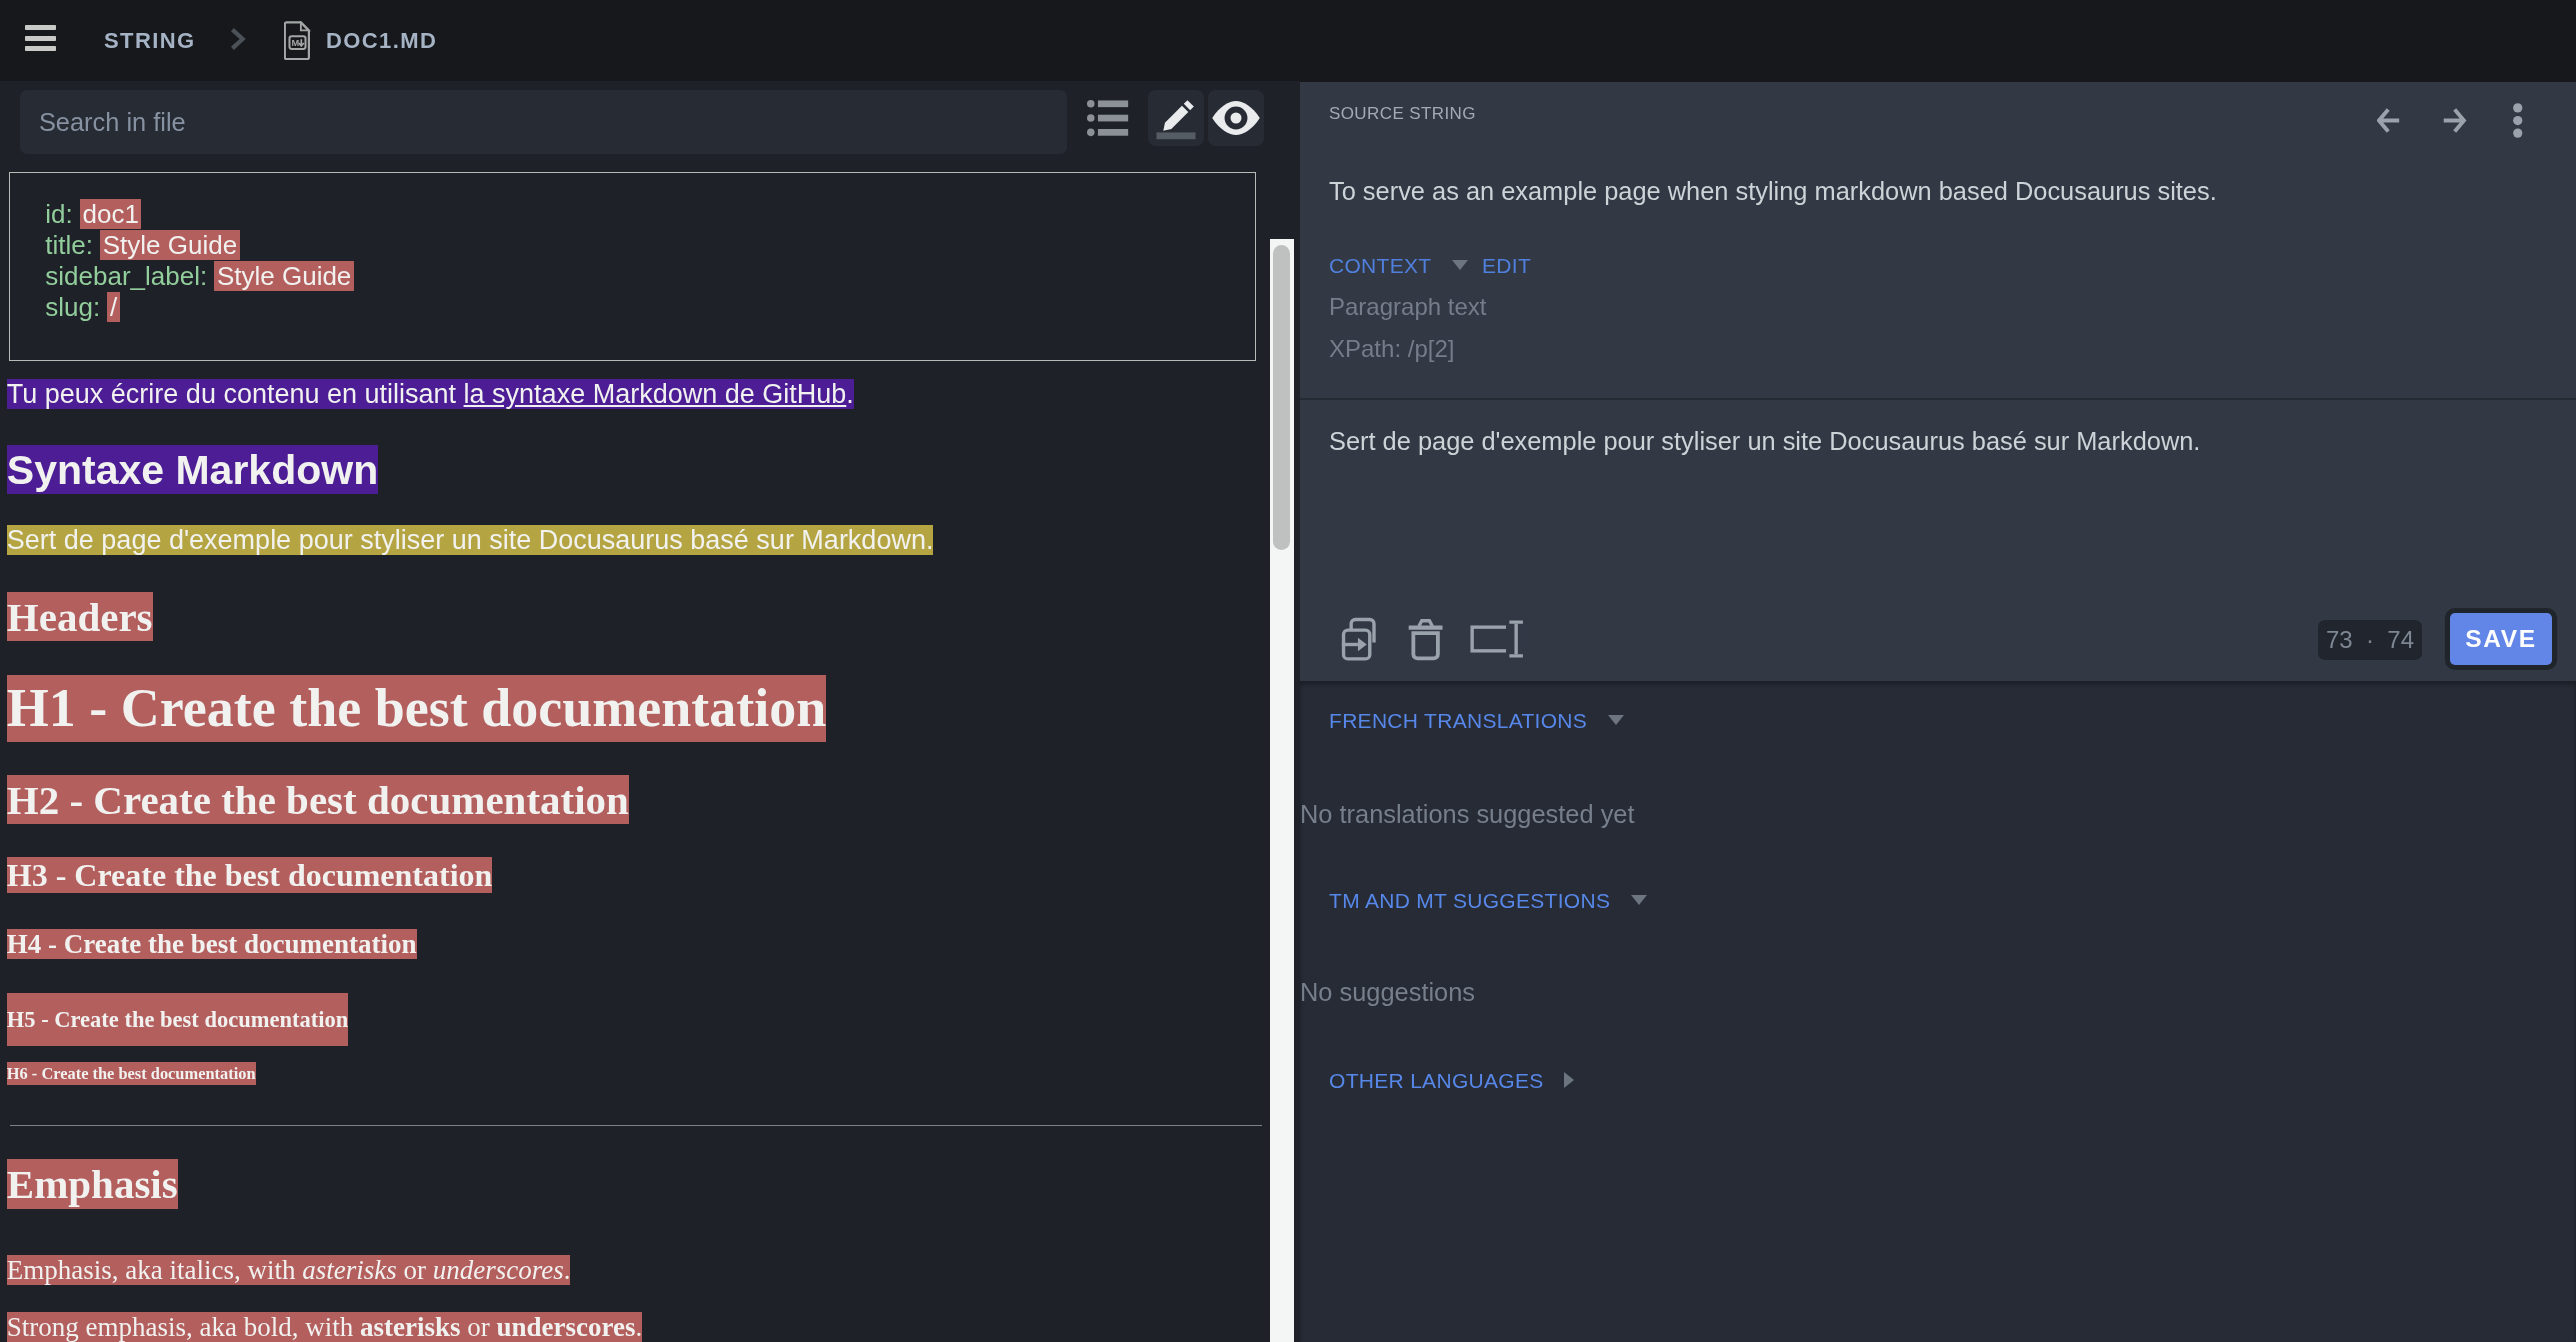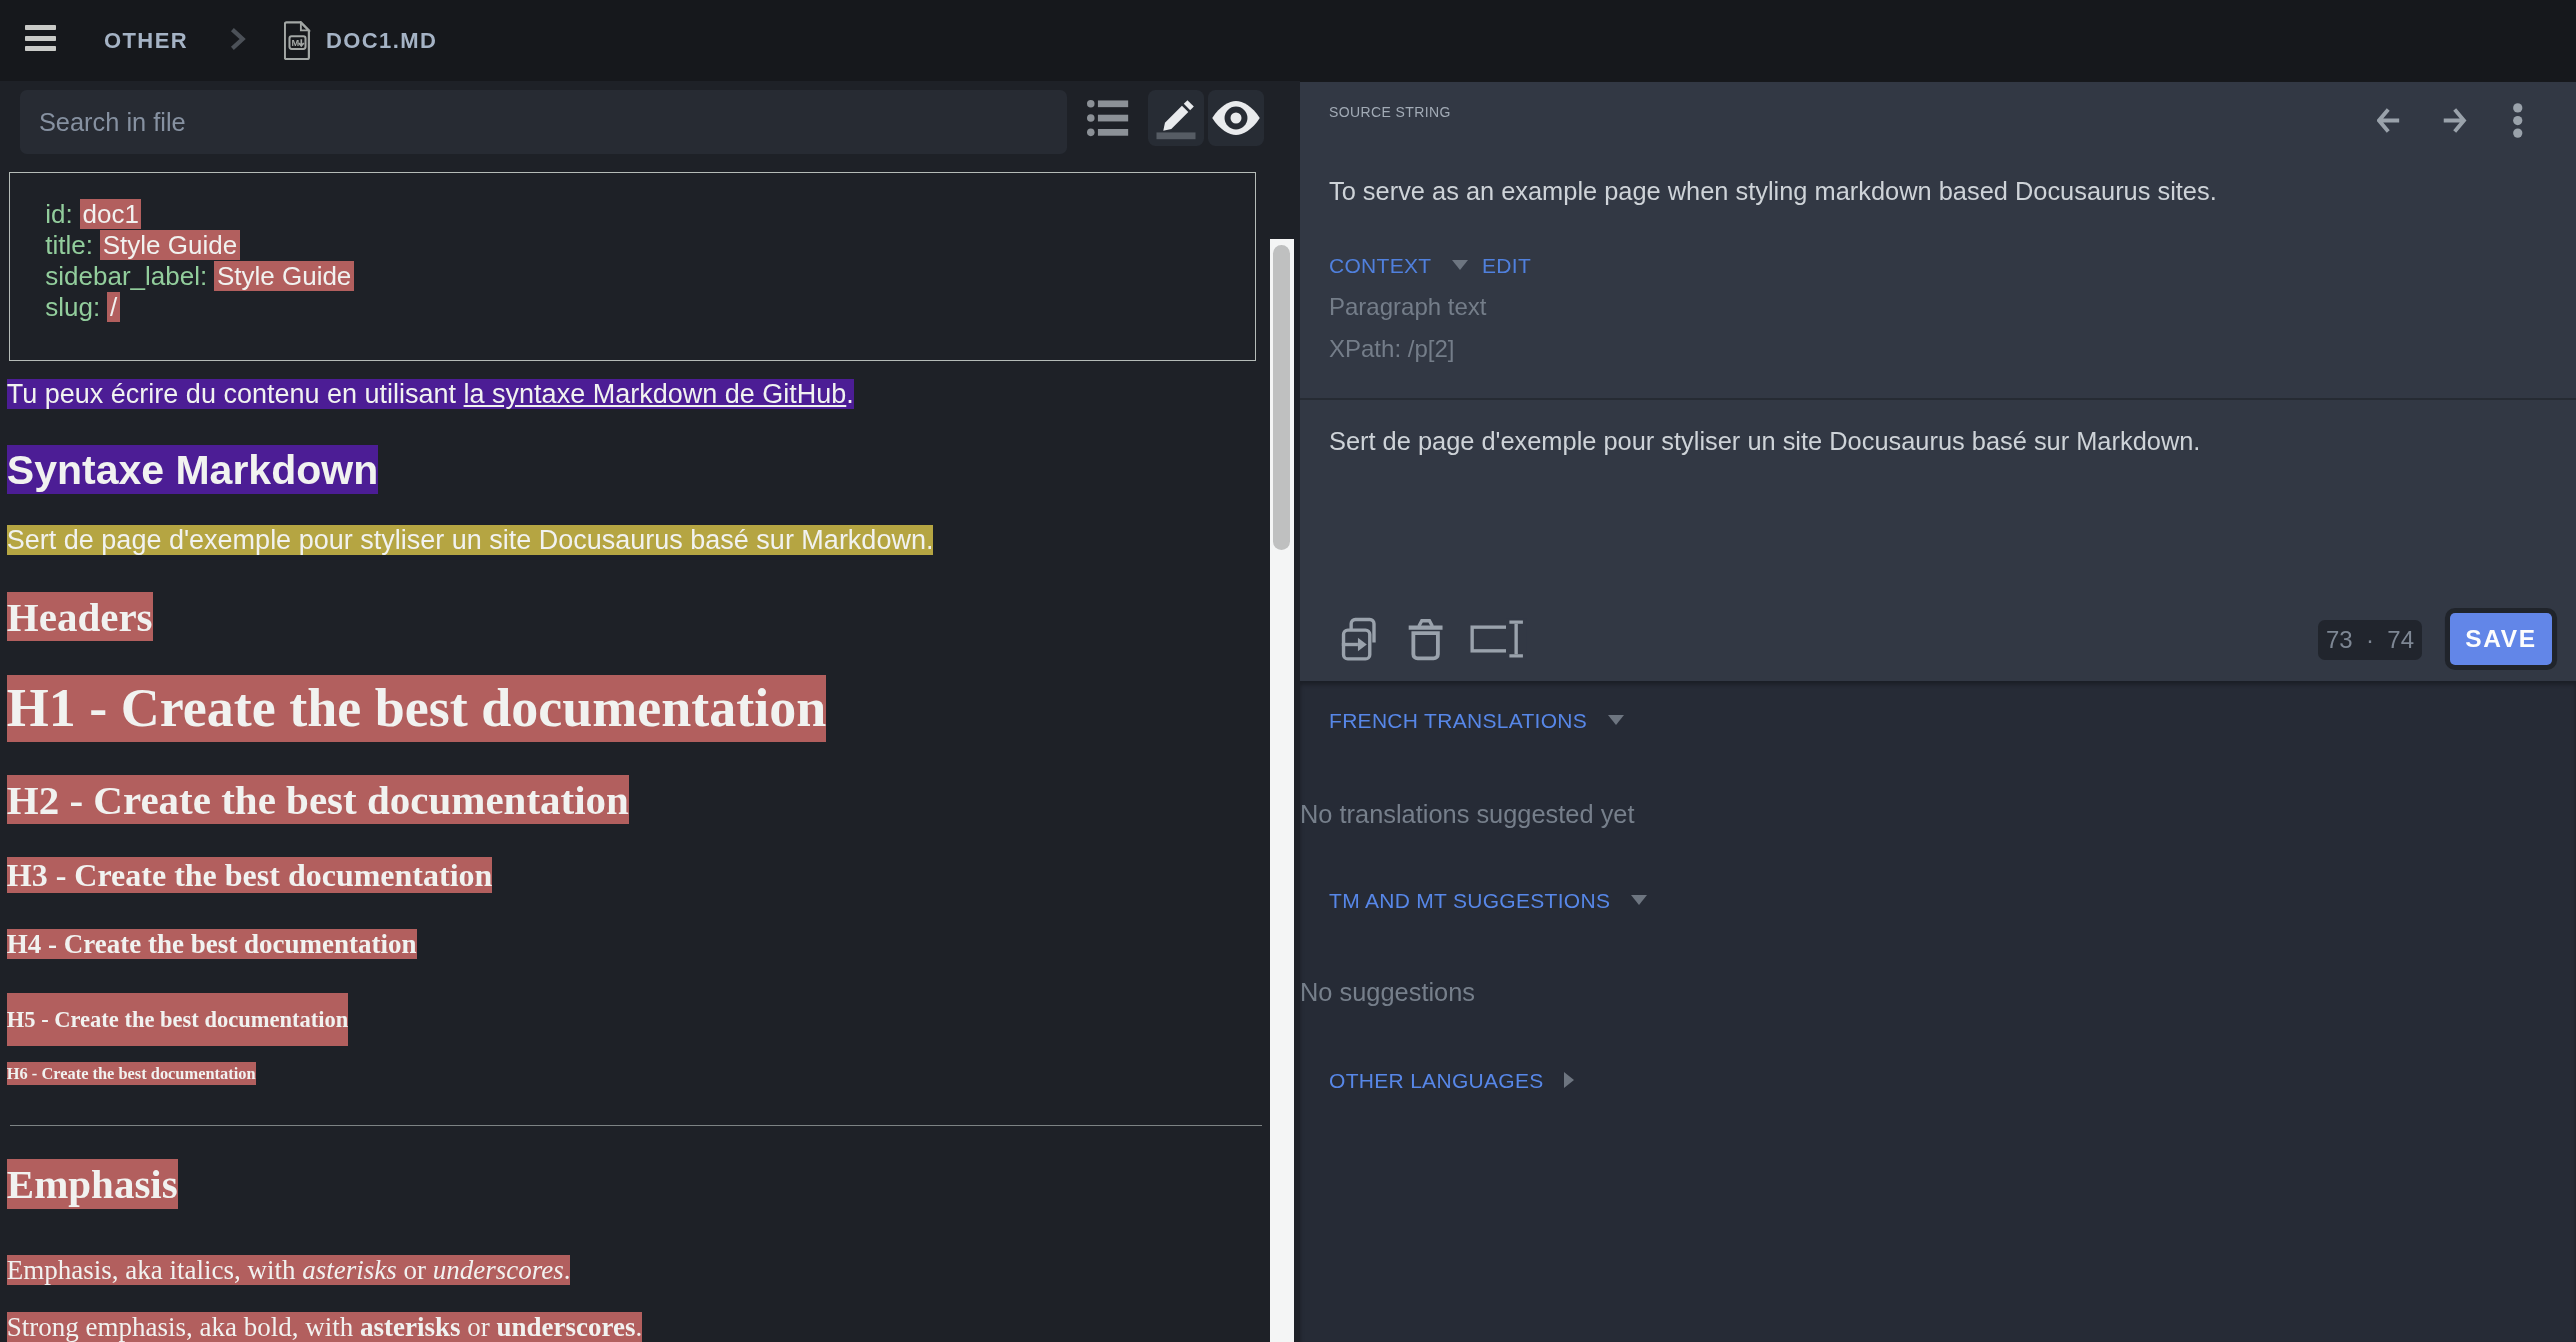--- a/index.html
+++ b/index.html
@@ -41,21 +41,21 @@
 .fmv { background:#b25f5e; padding:0 2.5px; }
 .doc hr { border:none; border-top:1.7px solid #7d8384; margin:41px 0 0 3.4px; width:1252px; }
 
 
 .sbtrack { position:absolute; left:1270px; top:158px; width:24px; height:1184px; background:#f4f5f5; }
 .sbthumb { position:absolute; left:3.4px; top:6px; width:17px; height:305px; background:#bfc0c0; border-radius:8.5px; }
 
 
 .right { position:absolute; left:1300px; top:82px; width:1276px; height:1260px; background:#323844; }
 .rupper { position:absolute; left:0; top:0; width:1276px; height:599px; }
-.label-caps { font-size:14px; letter-spacing:0.4px; color:#a2abb6; }
+.label-caps { font-size:17px; letter-spacing:0.4px; color:#a2abb6; }
 .srclabel { position:absolute; left:29px; top:22px; }
 .navicons { position:absolute; top:20.3px; right:47px; }
 .srctext { position:absolute; left:29px; top:95px; font-size:25.4px; color:#ced3d8; }
 .ctxrow { position:absolute; left:29px; top:172px; font-size:21px; letter-spacing:0.3px; color:#5080dd; width:339px; }
 .ctxmeta { position:absolute; left:29px; top:204px; font-size:24px; line-height:42px; color:#747d89; }
 .rdivider { position:absolute; left:0; top:316px; width:1276px; height:1.7px; background:#262b33; }
 .trtext { position:absolute; left:29px; top:345px; font-size:25.4px; color:#ced3d8; }
 .trbtns { position:absolute; left:41px; top:535px; }
 .pill { position:absolute; left:1018px; top:538px; width:104px; height:40px; background:#21252d; border-radius:6.8px; color:#7e8794; font-size:24px; line-height:40px; text-align:center; }
 .save { position:absolute; left:1150px; top:531px; width:102px; height:52px; background:#6286e8; border-radius:5.1px; box-shadow:0 0 0 5.1px #20242b; color:#fdfdfd; font-weight:bold; font-size:24.5px; letter-spacing:1.7px; line-height:52px; text-align:center; }
@@ -67,21 +67,21 @@
 </style>
 </head>
 <body>
 
 <div class="topbar">
   <div class="burger">
       <div style="top:0"></div>
       <div style="top:10.2px"></div>
       <div style="top:20.3px"></div>
     </div>
-  <div class="crumb" style="left:104px">OTHER</div>
+  <div class="crumb" style="left:104px">STRING</div>
   <svg class="chev" width="17" height="24" viewBox="0 0 20 28">
       <path d="M4 3 L16 14 L4 25" stroke="#4c5158" stroke-width="5" fill="none"></path>
     </svg>
   <svg class="fileicon" width="27" height="39" viewBox="0 0 32 46">
     <path d="M3 1.5 h17 l9.5 9.5 v32 a2 2 0 0 1 -2 2 h-24.5 a2 2 0 0 1 -2 -2 v-39.5 a2 2 0 0 1 2 -2 z" fill="none" stroke="#a3a7a5" stroke-width="2.6"></path>
     <path d="M20 1.5 v9.5 h9.5 z" fill="none" stroke="#a3a7a5" stroke-width="2.2"></path>
     <rect x="6.5" y="18" width="19" height="15" rx="2.5" fill="none" stroke="#a3a7a5" stroke-width="2.4"></rect>
     <text x="9" y="30" font-size="11" font-weight="bold" fill="#a3a7a5" font-family="Liberation Sans">M</text>
     <path d="M20.5 21.5 v7 M17.5 26 l3 3.4 3 -3.4" stroke="#a3a7a5" stroke-width="2" fill="none"></path>
   </svg>

